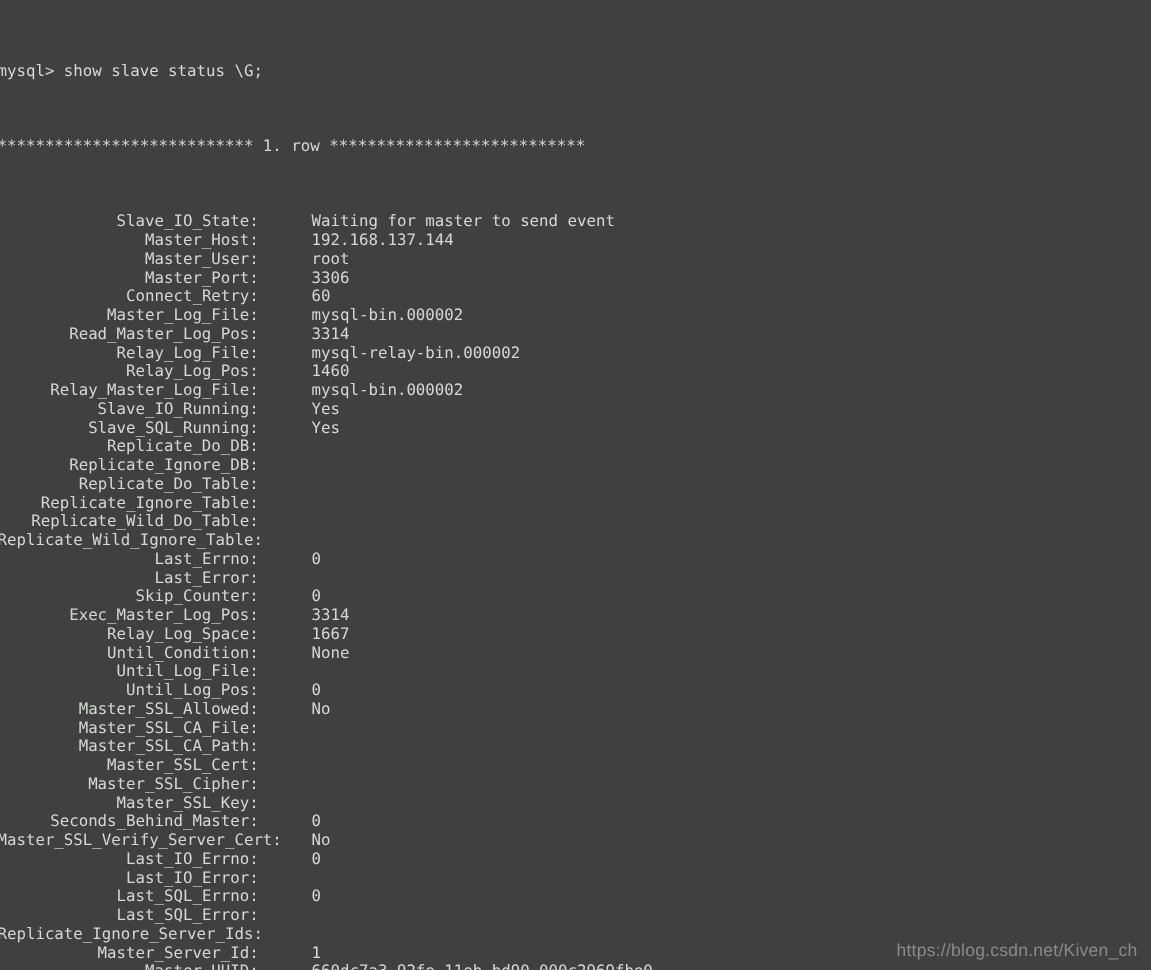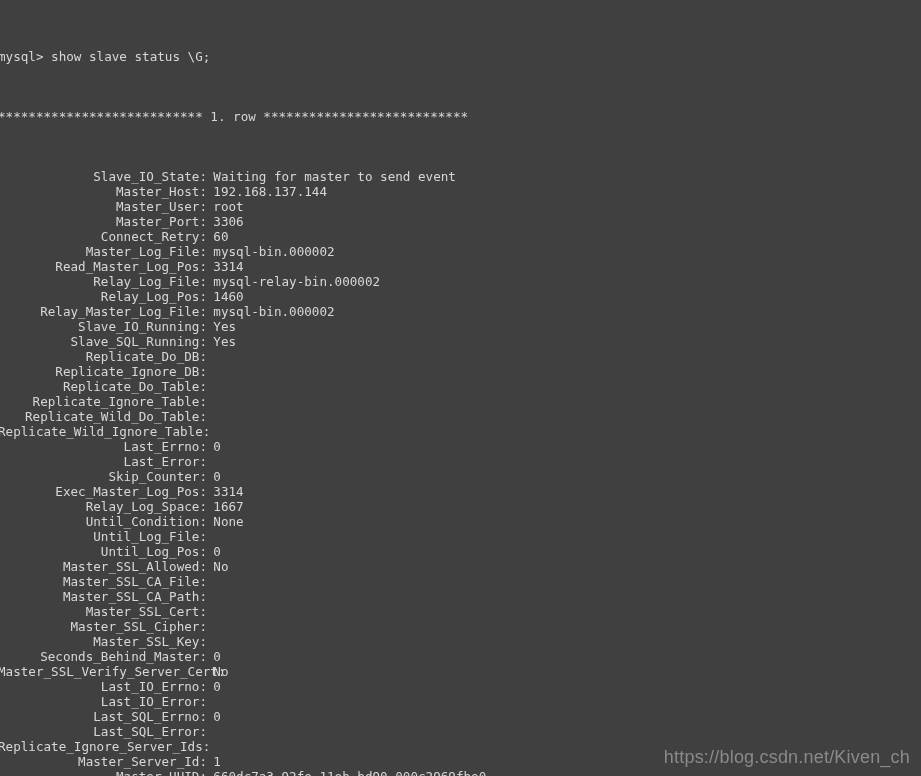--- a/index.html
+++ b/index.html
@@ -52,28 +52,29 @@
   }
   .row .fname {
     width: 209px;
     text-align: right;
     white-space: pre;
     flex: 0 0 209px;
   }
   .row .fval {
     padding-left: 6.3px;
     white-space: pre;
+    margin-left: 36px;
   }
 
   #watermark {
     position: absolute;
     right: 11px;
     bottom: 8px;
     font-family: "Liberation Sans", sans-serif;
-    font-size: 18px;
+    font-size: 14px;
     color: #8a8a8a;
     letter-spacing: 0.2px;
     white-space: pre;
   }
 </style>
 </head>
 <body>
 
 <div id="terminal">
 

